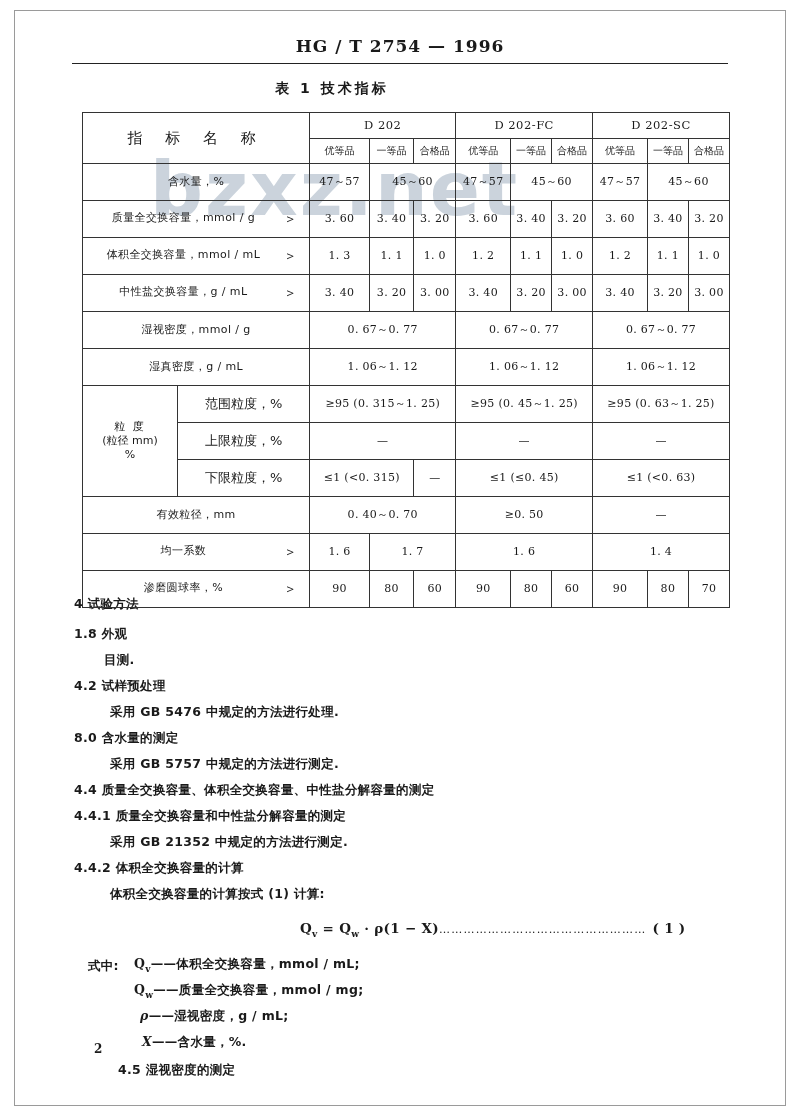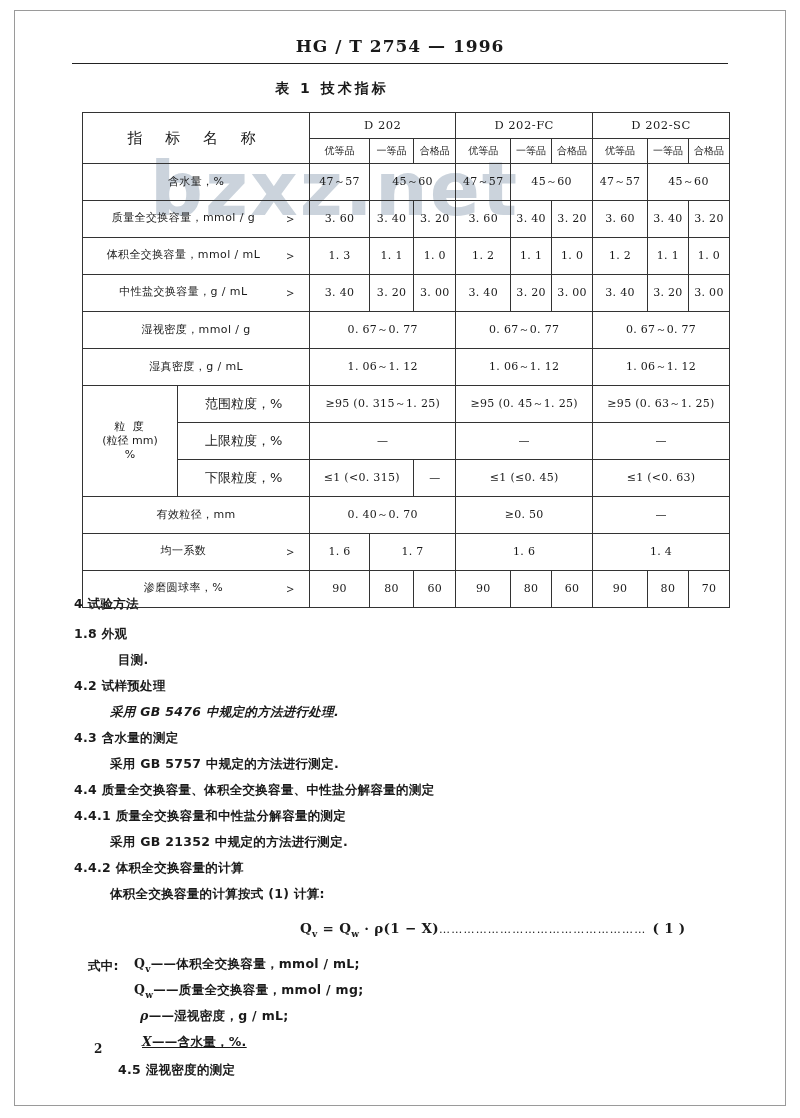--- a/index.html
+++ b/index.html
@@ -249,24 +249,24 @@
         <td class="val">90</td>
         <td class="val">80</td>
         <td class="val">70</td>
       </tr>
     </tbody>
   </table>
 
   <div class="body">
     <div class="ln cn" style="left:74px;top:6px;">4   试验方法</div>
     <div class="ln cn" style="left:74px;top:36px;">1.8   外观</div>
-    <div class="ln cn" style="left:118px;top:62px;">目测.</div>
+    <div class="ln cn" style="left:104px;top:62px;">目测.</div>
     <div class="ln cn" style="left:74px;top:88px;">4.2   试样预处理</div>
-    <div class="ln cn" style="left:110px;top:114px;font-style:italic;">采用 GB  5476 中规定的方法进行处理.</div>
-    <div class="ln cn" style="left:74px;top:140px;">4.3   含水量的测定</div>
+    <div class="ln cn" style="left:110px;top:114px;">采用 GB  5476 中规定的方法进行处理.</div>
+    <div class="ln cn" style="left:74px;top:140px;">8.0   含水量的测定</div>
     <div class="ln cn" style="left:110px;top:166px;">采用 GB  5757 中规定的方法进行测定.</div>
     <div class="ln cn" style="left:74px;top:192px;">4.4   质量全交换容量、体积全交换容量、中性盐分解容量的测定</div>
     <div class="ln cn" style="left:74px;top:218px;">4.4.1   质量全交换容量和中性盐分解容量的测定</div>
     <div class="ln cn" style="left:110px;top:244px;">采用 GB  21352 中规定的方法进行测定.</div>
     <div class="ln cn" style="left:74px;top:270px;">4.4.2   体积全交换容量的计算</div>
     <div class="ln cn" style="left:110px;top:296px;">体积全交换容量的计算按式 (1) 计算:</div>
 
     <div class="ln formula" style="left:300px;top:330px;">
       <span>Q</span><span class="sub">v</span><span> = Q</span><span class="sub">w</span><span> · ρ(1 − X)</span><span class="dots">……………………………………………</span><span style="margin-left:6px;">( 1 )</span>
     </div>
@@ -274,21 +274,21 @@
     <div class="ln cn" style="left:88px;top:368px;">式中:</div>
     <div class="ln cn" style="left:134px;top:366px;">
       <span class="mono-ser">Q</span><span class="mono-ser" style="font-size:9px;vertical-align:sub;">v</span><span>——体积全交换容量，mmol / mL;</span>
     </div>
     <div class="ln cn" style="left:134px;top:392px;">
       <span class="mono-ser">Q</span><span class="mono-ser" style="font-size:9px;vertical-align:sub;">w</span><span>——质量全交换容量，mmol / mg;</span>
     </div>
     <div class="ln cn" style="left:140px;top:418px;">
       <span class="mono-ser italic">ρ</span><span>——湿视密度，g / mL;</span>
     </div>
-    <div class="ln cn" style="left:142px;top:444px;text-decoration:underline;">
+    <div class="ln cn" style="left:142px;top:444px;">
       <span class="mono-ser italic">X</span><span>——含水量，%.</span>
     </div>
 
     <div class="ln cn" style="left:74px;top:472px;margin-left:44px;">4.5   湿视密度的测定</div>
   </div>
 
   <div class="pageno">2</div>
 </div>
 
 </body></html>

